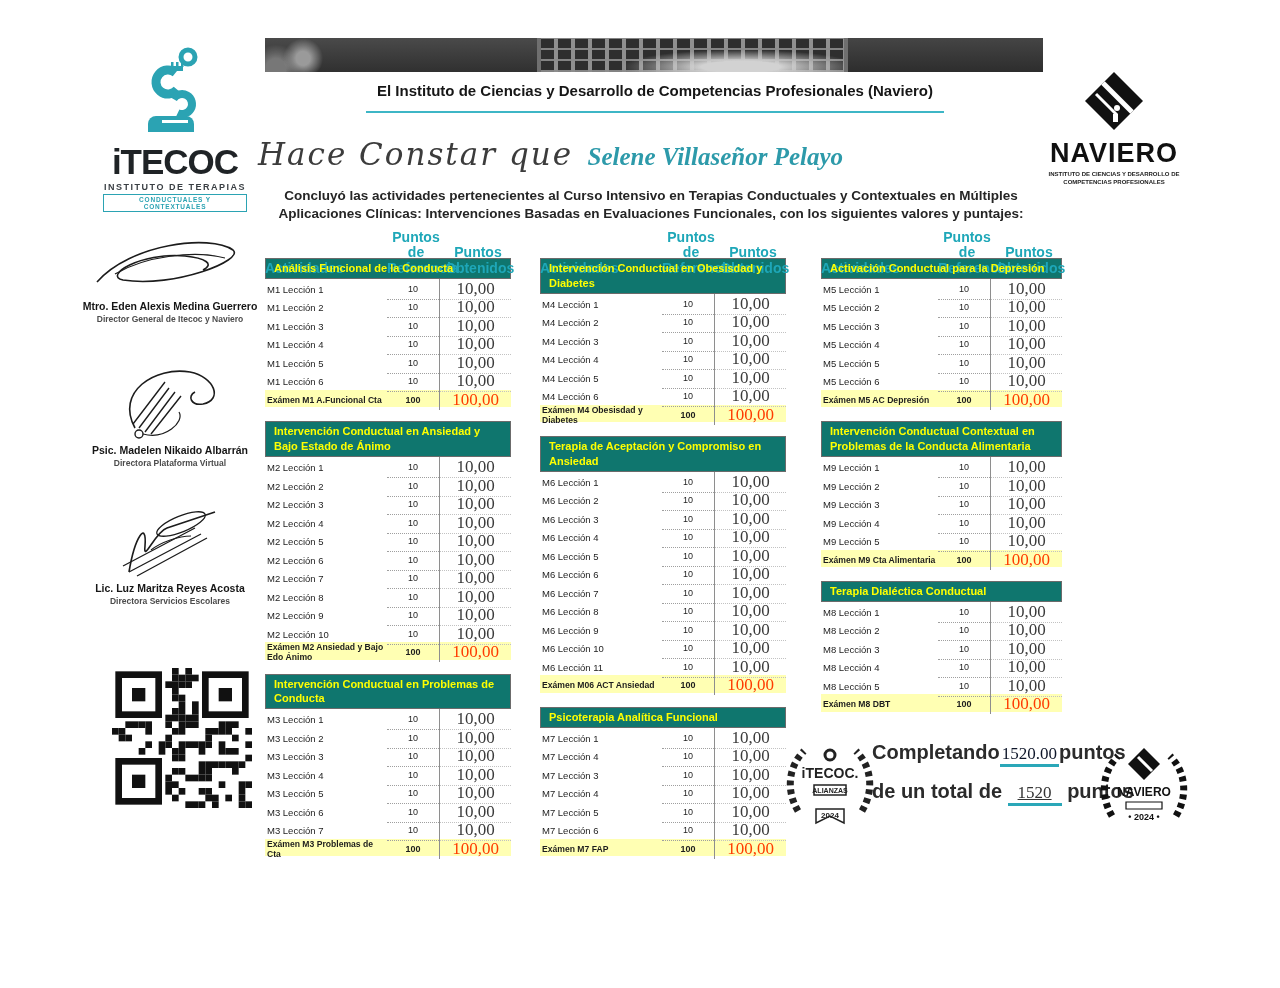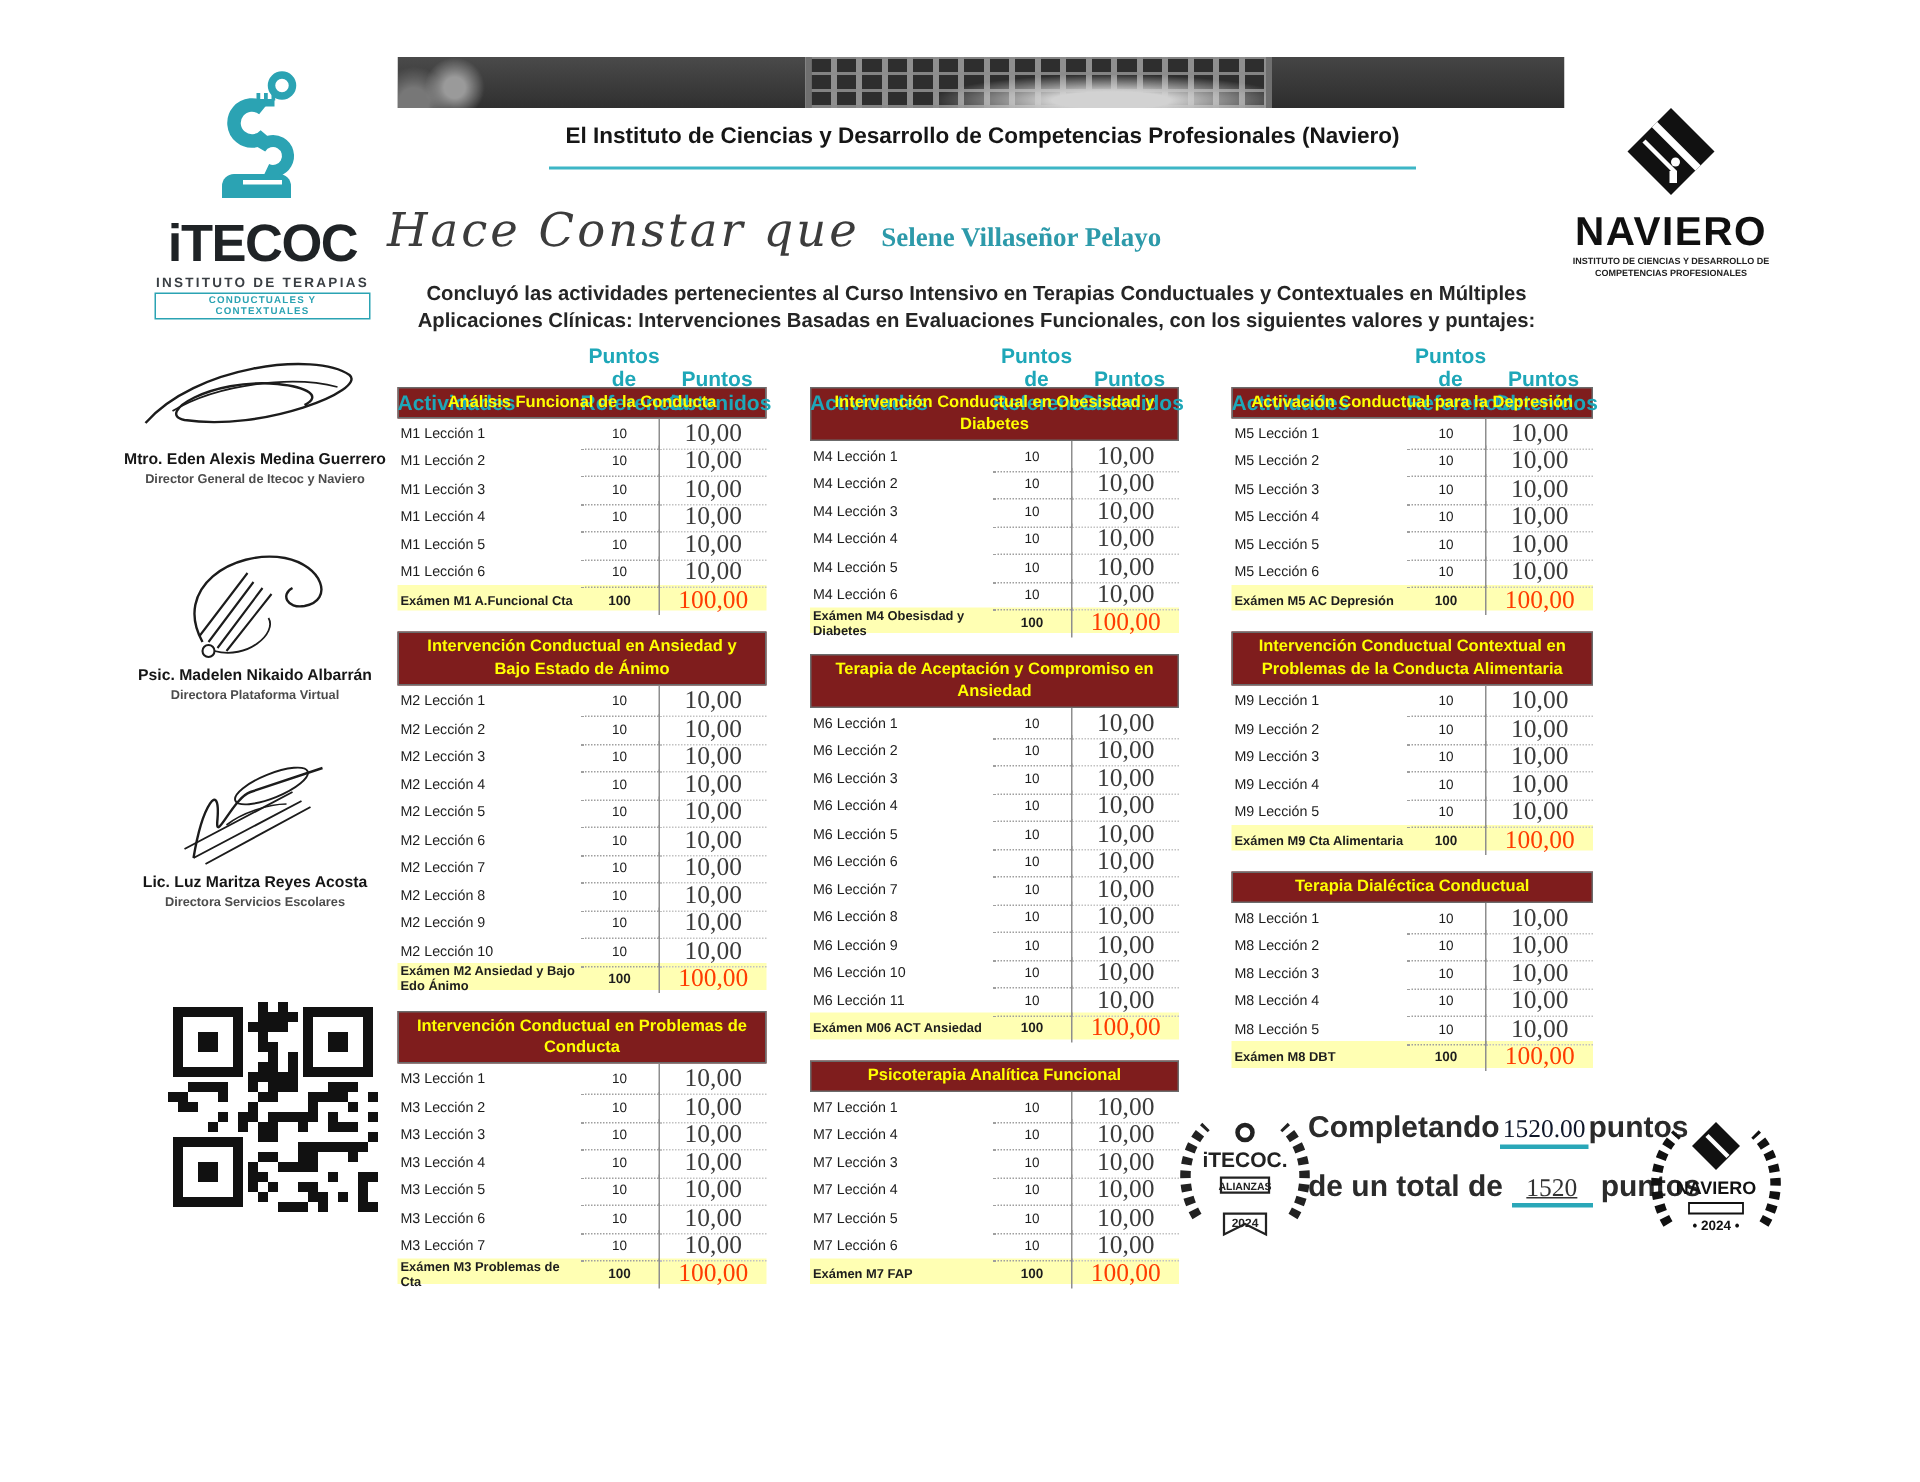--- a/index.html
+++ b/index.html
@@ -31,38 +31,38 @@
   .logo-naviero .wordmark { font-size:27px; font-weight:700; letter-spacing:1px; color:#101010; line-height:1; margin-top:4px; }
   .logo-naviero .sub { font-size:6px; font-weight:700; color:#222; line-height:1.4; margin-top:3px; white-space:pre-line; }
 
   
   .head-block { position:absolute; left:330px; top:80px; width:650px; text-align:center; }
   .head-block .l1, .head-block .l2 { font-size:15px; font-weight:700; color:#161616; line-height:1.45; }
   .head-block .divider { width:578px; height:2px; background:#3db6c6; margin:9px auto 0; }
 
   .constar { position:absolute; left:258px; top:136px; width:780px; white-space:nowrap; }
   .constar .script { font-family:"DejaVu Serif", serif; font-style:italic; font-size:31px; color:#3c3c3c; letter-spacing:2px; }
-  .constar .student { font-family:"Liberation Serif", serif; font-weight:700; font-size:18px; color:#2d9aaa; margin-left:10px; }
+  .constar .student { font-family:"Liberation Serif", serif; font-style:italic; font-weight:700; font-size:25px; color:#2d9aaa; margin-left:10px; }
 
   .descr { position:absolute; left:258px; top:187px; width:786px; text-align:center;
            font-size:13.5px; font-weight:700; color:#252525; line-height:1.3; }
 
   
   .col { position:absolute; top:230px; }
   #col0 { left:265px; width:246px; }
   #col1 { left:540px; width:246px; }
   #col2 { left:821px; width:241px; }
 
   .col-head { display:grid; grid-template-columns:1fr 58px 66px; align-items:end; margin-bottom:6px; height:22px; }
   .col-head .ch-act { color:#1ea7b8; font-weight:700; font-size:14px; }
   .col-head .ch-sm { color:#1ea7b8; font-weight:700; font-size:14px; line-height:1.1; text-align:center; white-space:pre-line; }
 
   .tbl { margin-bottom:14px; }
-  .tbl-title { background:#7f1d1d; border:1px solid #6b6b6b; color:#ffff00; font-weight:700;
-               font-size:11px; line-height:1.35; text-align:center; padding:2px 8px; }
+  .tbl-title { background:#0f766e; border:1px solid #6b6b6b; color:#ffff00; font-weight:700;
+               font-size:11px; line-height:1.35; text-align:left; padding:2px 8px; }
   .tbl-body { position:relative; }
   .row { display:grid; grid-template-columns:1fr 52px 72px; height:18.5px; }
   .cell-name { font-size:9.5px; color:#1d1d1d; display:flex; align-items:center; padding-left:2px; }
   .cell-ref { font-size:9px; color:#1d1d1d; display:flex; align-items:center; justify-content:center;
               border-bottom:1px dotted #9f9f9f; }
   .cell-obt { font-family:"Liberation Serif", serif; font-size:17px; color:#3b3b3b;
               display:flex; align-items:center; justify-content:center;
               border-left:1.5px solid #8e8e8e; border-bottom:1px dotted #c2c2c2; }
   .row.exam { background:#ffffb3; height:17.5px; }
   .row.exam .cell-name { font-size:8.6px; font-weight:700; }

